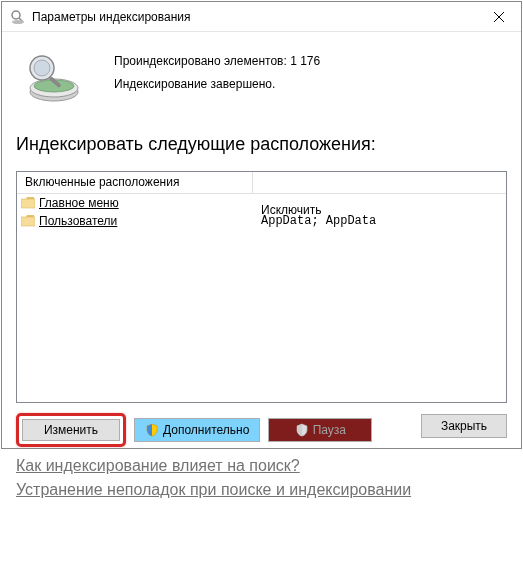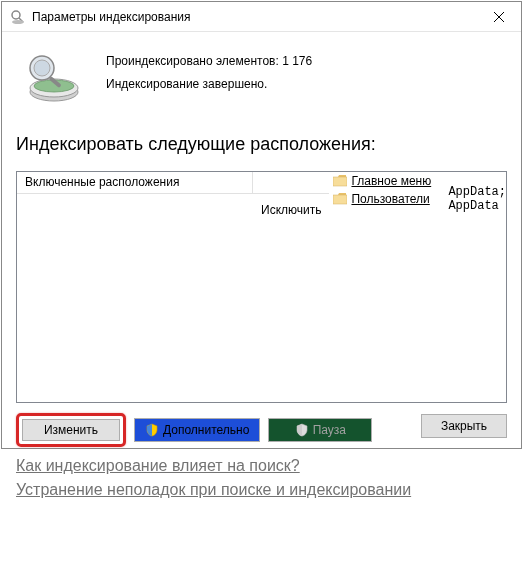--- a/index.html
+++ b/index.html
@@ -46,21 +46,21 @@
       justify-content: center;
       cursor: pointer;
     }
     .close-btn svg { width: 10px; height: 10px; }
     .content {
       padding: 12px 14px;
     }
     .status-row {
       display: flex;
       align-items: flex-start;
-      gap: 24px;
+      gap: 32px;
       padding: 4px 0 18px 8px;
     }
     .big-icon {
       width: 58px;
       height: 58px;
       flex-shrink: 0;
     }
     .status-text {
       padding-top: 2px;
       line-height: 1.9;
@@ -68,21 +68,21 @@
     }
     .section-label {
       font-size: 18px;
       margin: 10px 0 16px 0;
     }
     .listbox {
       border: 1px solid #828790;
       height: 232px;
       background: #fff;
       display: flex;
-      flex-direction: row;
+      flex-direction: column;
     }
     .list-header {
       display: flex;
       height: 22px;
       border-bottom: 1px solid #e1e1e1;
       background: #fff;
     }
     .col {
       padding: 3px 8px;
       font-size: 12px;
@@ -119,34 +119,34 @@
     }
     .button-row {
       display: flex;
       gap: 8px;
       margin-top: 10px;
       align-items: center;
     }
     .btn {
       height: 24px;
       border: 1px solid #adadad;
-      background: #1d4ed8;
+      background: #7dd3fc;
       font-size: 12px;
       display: flex;
       align-items: center;
       justify-content: center;
       gap: 4px;
       cursor: pointer;
       padding: 0 10px;
       min-width: 104px;
     }
     .btn.disabled {
       color: #a0a0a0;
       cursor: default;
-      background: #14532d;
+      background: #7f1d1d;
     }
     .highlight-box {
       border: 3px solid #d72626;
       border-radius: 5px;
       padding: 3px;
       display: inline-flex;
       box-shadow: 0 0 2px rgba(215,38,38,0.4);
     }
     .highlight-box .btn {
       min-width: 98px;

